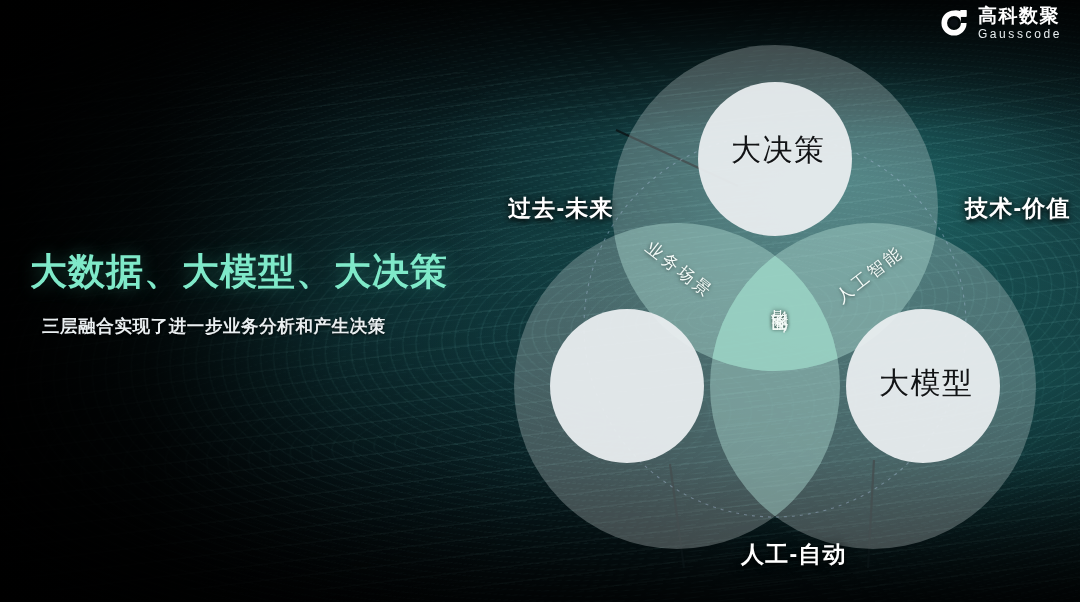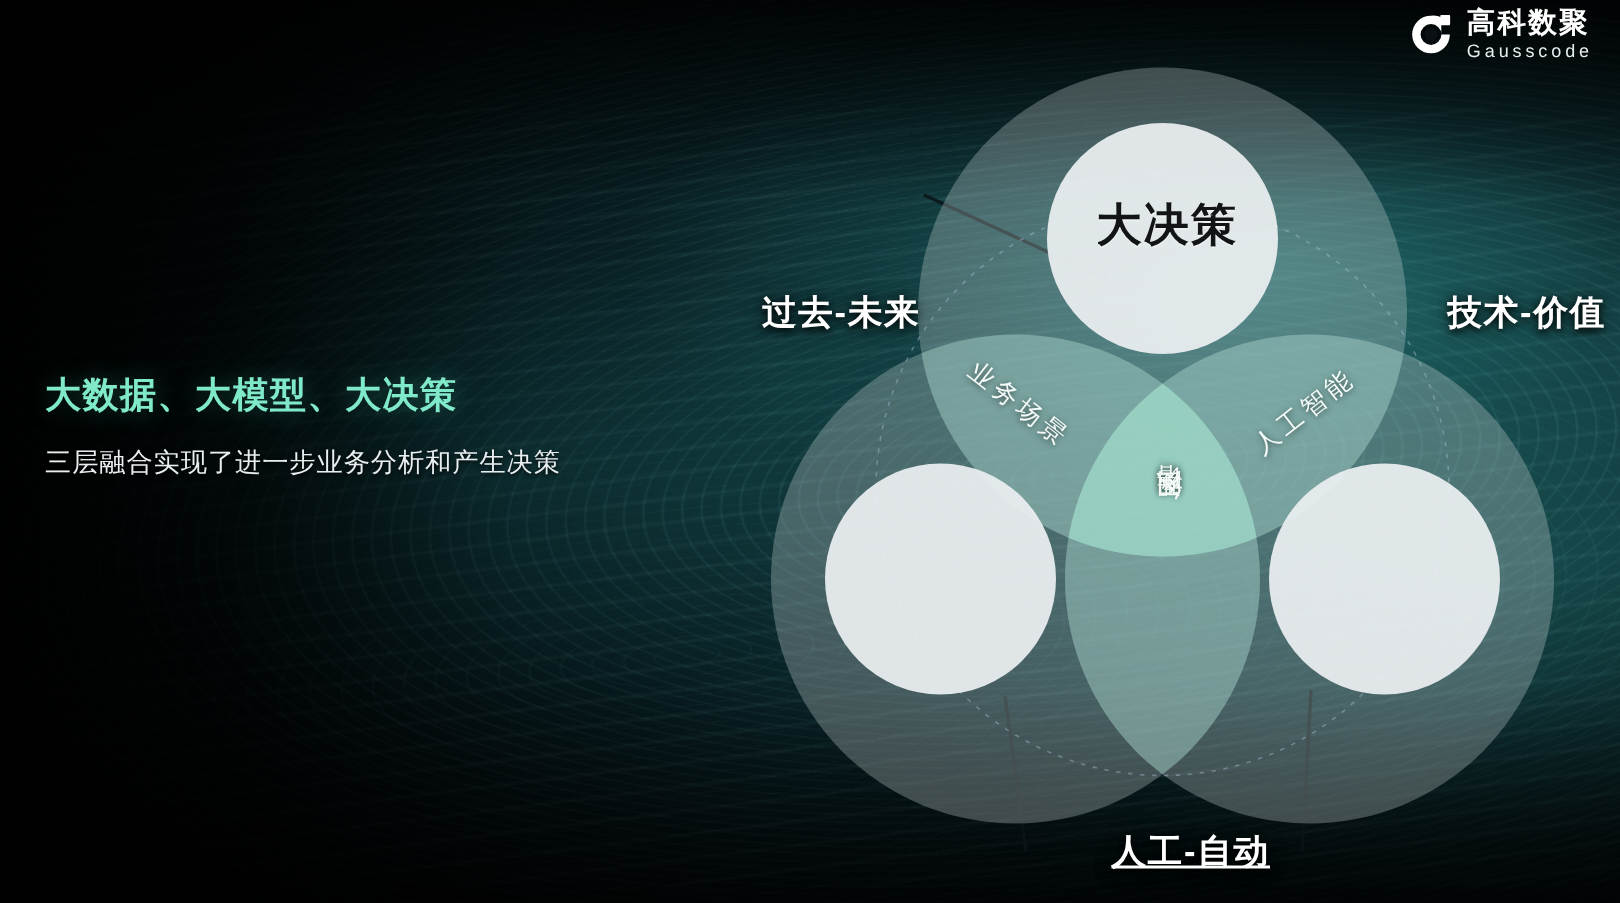--- a/index.html
+++ b/index.html
@@ -73,52 +73,52 @@
   .logo-en{
     color:#e8eef0;font-size:12px;font-weight:400;letter-spacing:2.6px;margin-top:3px;
   }
 
   
   .copy{
     position:absolute;left:30px;top:247px;width:430px;z-index:30;
   }
   .copy h1{
     margin:0 0 17px 0;
-    font-size:24px;font-weight:700;letter-spacing:1px;
+    font-size:37px;font-weight:700;letter-spacing:1px;
     color:#7fe9c9;
     text-shadow:0 0 18px rgba(80,220,185,.30);
     white-space:nowrap;
   }
   .copy p{
-    margin:0 0 19px 0;
-    font-size:17.5px;font-weight:400;letter-spacing:.6px;
+    margin:0 0 19px 12px;
+    font-size:17.5px;font-weight:700;letter-spacing:.6px;
     color:#e9eef0;
     text-shadow:0 1px 3px rgba(0,0,0,.85);
   }
   .copy p:last-child{margin-bottom:0;}
 
   
   .venn{position:absolute;left:470px;top:8px;width:610px;height:594px;z-index:20;}
   .venn svg{display:block;width:100%;height:100%;overflow:visible;}
 
   
   .olabel{
     position:absolute;z-index:35;
     color:#ffffff;font-size:23px;font-weight:700;letter-spacing:1.2px;
     text-shadow:0 2px 5px rgba(0,0,0,.92),0 0 12px rgba(0,0,0,.7);
     white-space:nowrap;
   }
   #lbl-past{left:508px;top:193px;}
   #lbl-tech{left:965px;top:193px;}
-  #lbl-manual{left:741px;top:552px;text-decoration:underline;}
+  #lbl-manual{left:741px;top:539px;}
 
   
   .core-cap{
     position:absolute;z-index:34;
-    color:#121416;font-weight:700;letter-spacing:1.5px;
+    color:#121416;font-weight:400;letter-spacing:1.5px;
     font-size:30px;white-space:nowrap;
     text-shadow:0 1px 0 rgba(255,255,255,.35);
     text-align:center;
   }
   #cap-decision{left:731px;top:130px;}
   #cap-bigdata{left:576px;top:363px;}
   #cap-model{left:879px;top:363px;}
 
   
   .lens-cap{
@@ -211,20 +211,21 @@
 
       <g>
         <circle cx="305" cy="151" r="77" fill="rgba(234,238,240,0.94)"></circle>
         <circle cx="157" cy="378" r="77" fill="rgba(234,238,240,0.94)"></circle>
         <circle cx="453" cy="378" r="77" fill="rgba(234,238,240,0.94)"></circle>
       </g>
     </svg>
   </div>
 
   <div class="core-cap" id="cap-decision">大决策</div>
+  <div class="core-cap" id="cap-model">大模型</div>
 
   <div class="lens-cap" id="cap-scene">业务场景</div>
   <div class="lens-cap" id="cap-ai">人工智能</div>
   <div class="lens-cap" id="cap-kg">知识图谱</div>
 
   <div class="olabel" id="lbl-past">过去-未来</div>
   <div class="olabel" id="lbl-tech">技术-价值</div>
   <div class="olabel" id="lbl-manual">人工-自动</div>
 
 </div>

